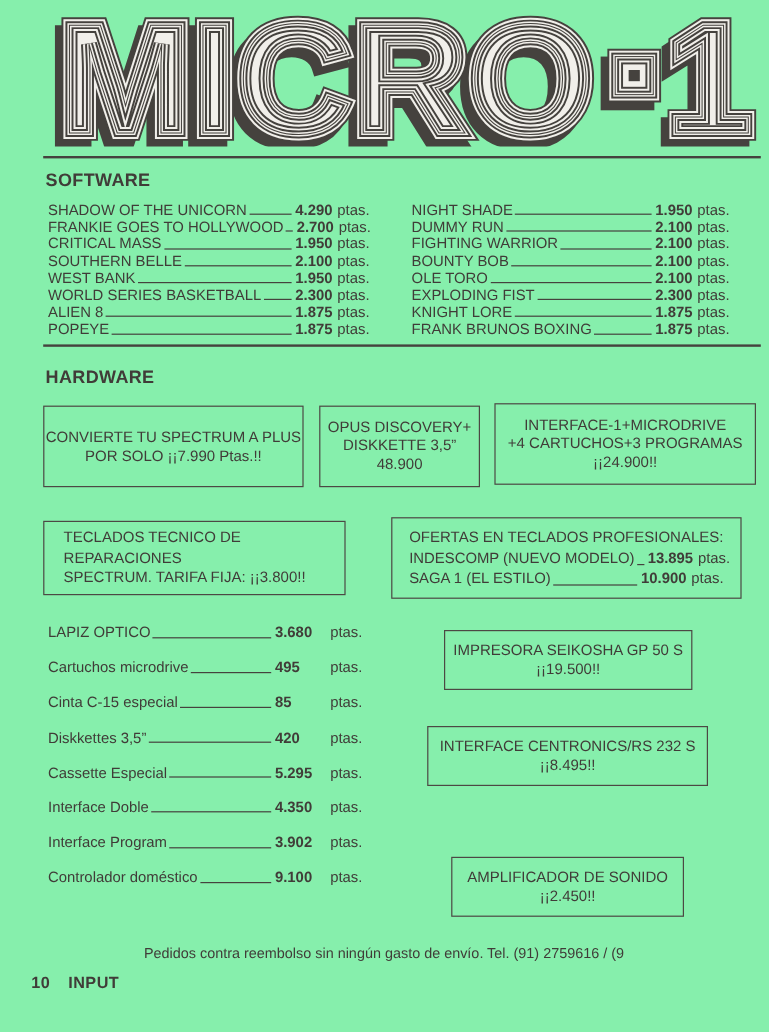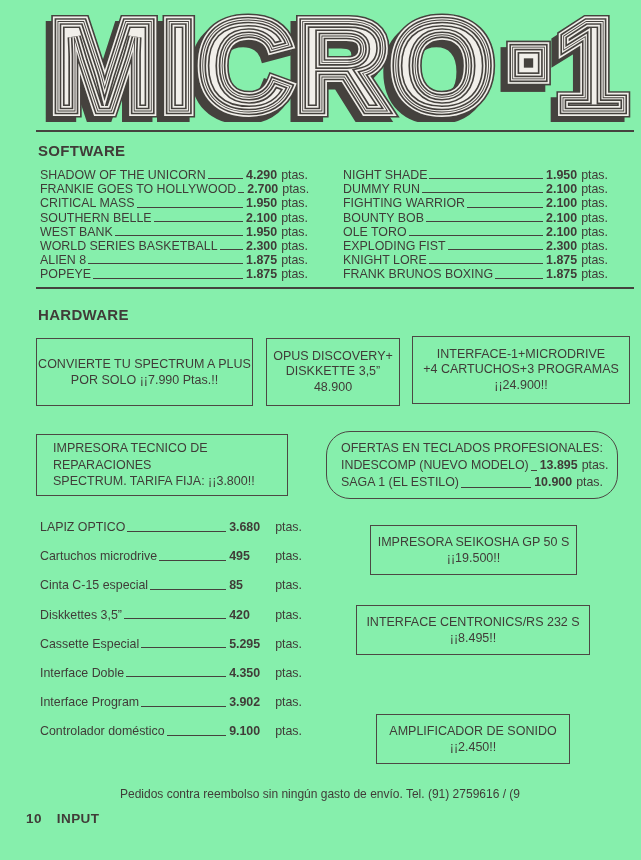--- a/index.html
+++ b/index.html
@@ -21,21 +21,21 @@
   .hlist .prow { line-height:13px; margin-bottom:16.2px; }
   .hlist .pprice { width:42px; text-align:left; }
   .hlist .leader { margin-bottom:2.5px; }
 
   .box {
     position:absolute; border:1.7px solid #4c4844; box-sizing:border-box;
     display:flex; flex-direction:column; justify-content:center;
     text-align:center; font-size:12.5px; line-height:16.5px;
   }
   .box.left-text { text-align:left; padding:0 16px; }
-  #box-ofertas { text-align:left; padding:0 14px;border-radius:24px; }
+  #box-ofertas { text-align:left; padding:0 14px; }
   #box-ofertas .prow { font-size:12.4px; line-height:17px;align-items:flex-end; }
 
   .order-note { position:absolute; top:787px; left:0; width:640px; text-align:center; font-size:12px; white-space:nowrap; }
   .page-id { position:absolute; left:26px; top:811px; font-size:13.5px; font-weight:bold; letter-spacing:0.4px; }
   .page-id .mag { margin-left:15px; }
 
   .logo-svg { position:absolute; left:36px; top:4px; width:597px; height:118px; }
   .lt { font-family:"Liberation Sans", sans-serif; font-weight:bold; font-size:140px; }
 </style>
 </head>
@@ -181,21 +181,21 @@
     <div>48.900</div>
   </div>
 
   <div class="box" style="left:412px; top:336px; width:218px; height:68px; line-height:15.5px">
     <div>INTERFACE-1+MICRODRIVE</div>
     <div>+4 CARTUCHOS+3 PROGRAMAS</div>
     <div>¡¡24.900!!</div>
   </div>
 
   <div class="box left-text" style="left:36px; top:434px; width:252px; height:62px">
-    <div>IMPRESORA TECNICO DE REPARACIONES</div>
+    <div>TECLADOS TECNICO DE REPARACIONES</div>
     <div>SPECTRUM. TARIFA FIJA: ¡¡3.800!!</div>
   </div>
 
   <div class="box" id="box-ofertas" style="left:326px; top:431px; width:292px; height:68px">
     <div style="line-height:17px">OFERTAS EN TECLADOS PROFESIONALES:</div>
     <div class="prow">
         <span>INDESCOMP (NUEVO MODELO)</span>
         <span class="leader"></span>
         <span class="pprice">13.895</span>
         <span class="punit">ptas.</span>

